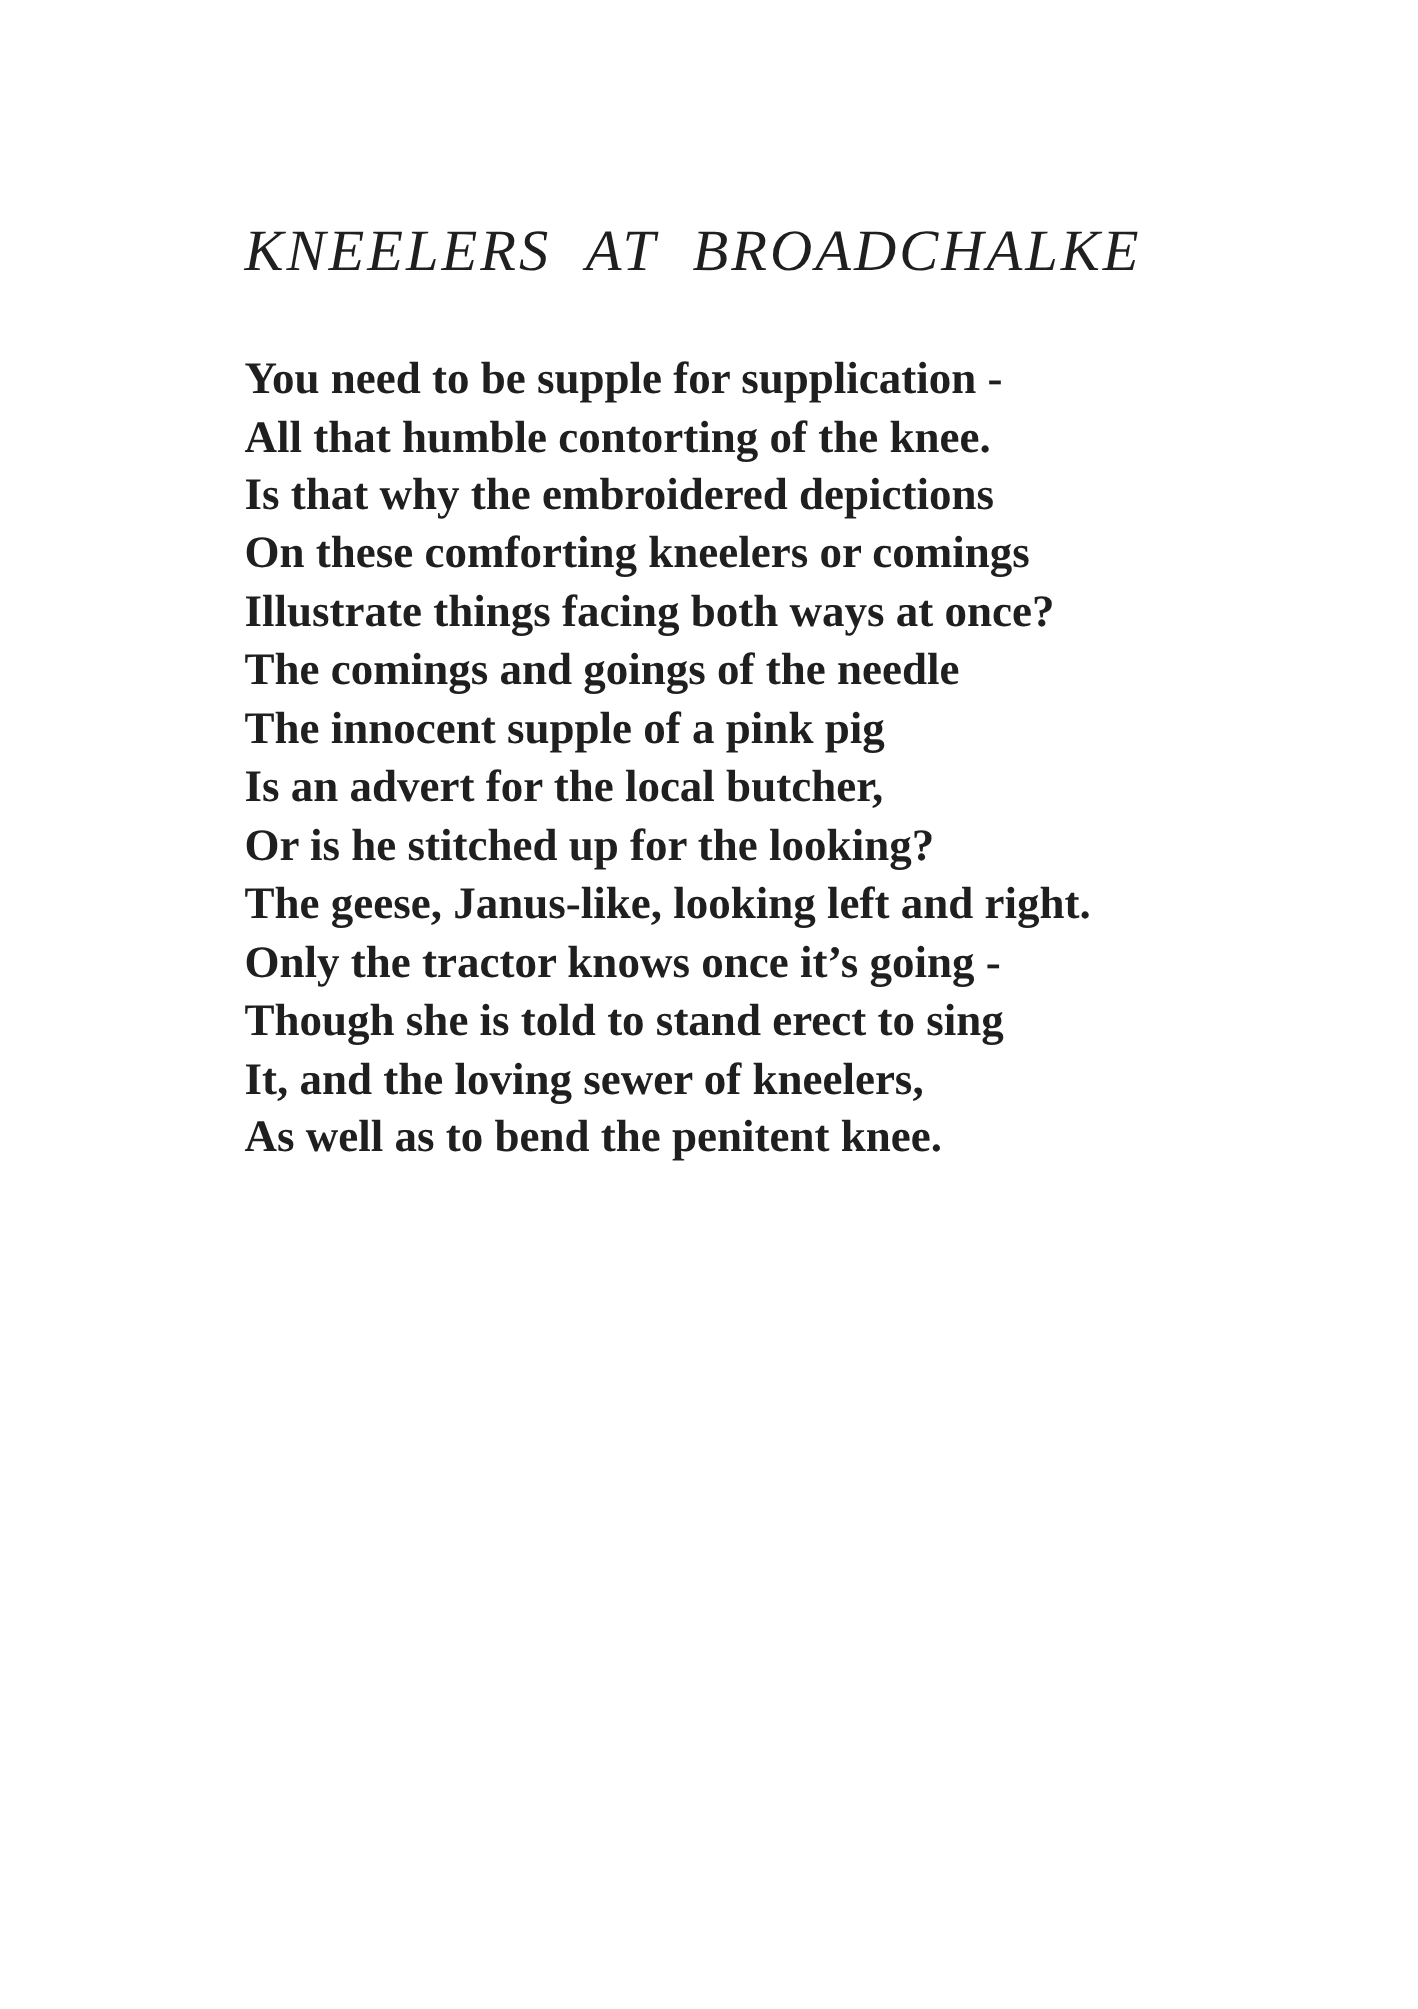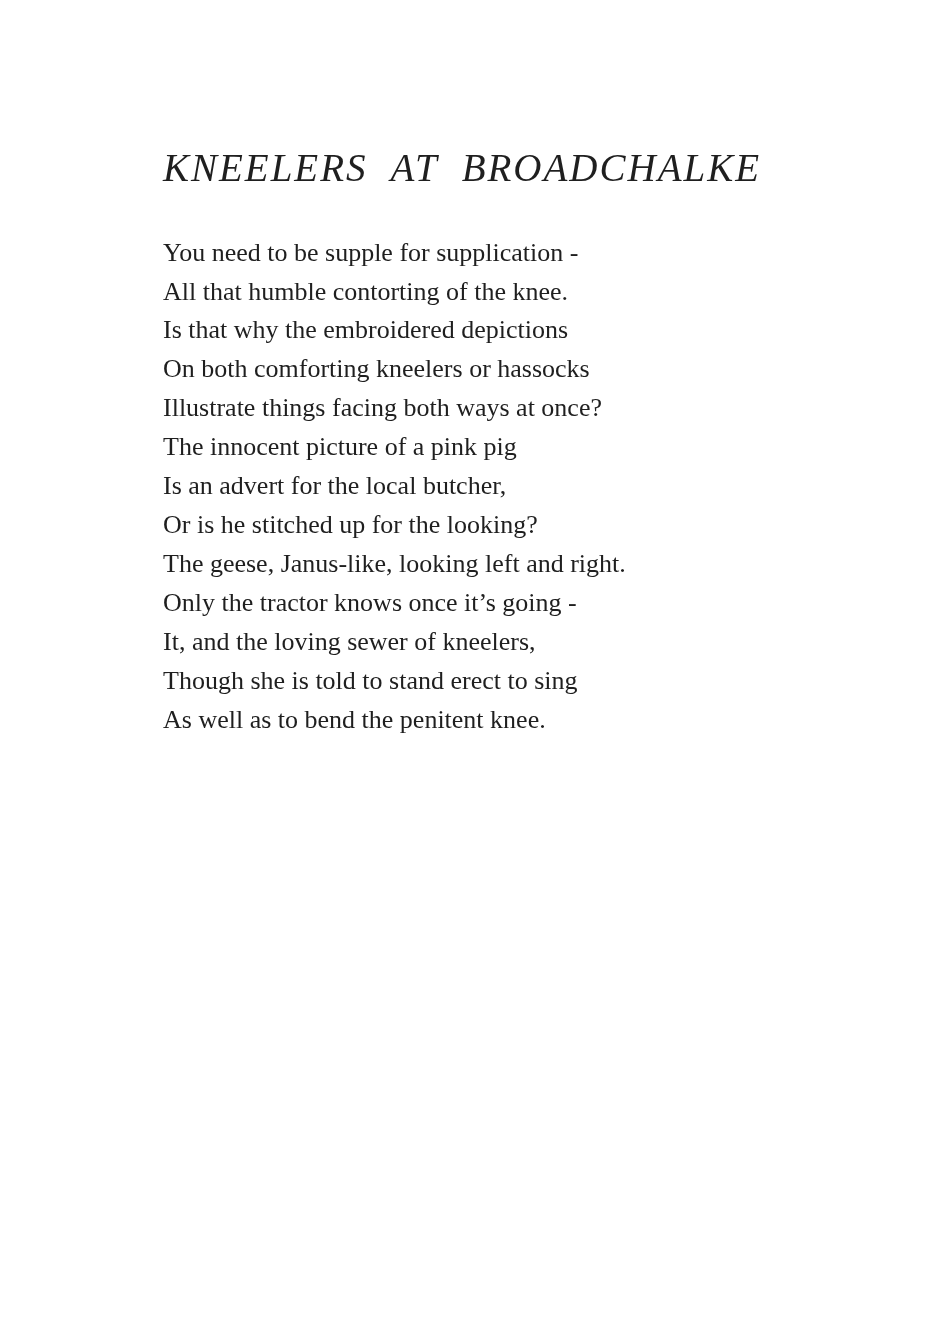--- a/index.html
+++ b/index.html
@@ -27,42 +27,44 @@
       font-size: 39px;
       font-weight: normal;
       letter-spacing: 2px;
       word-spacing: 12px;
       line-height: 1.12;
       margin: 0 0 44px 0;
       white-space: nowrap;
       font-style: italic;
     }
     .poem {
-      font-size: 26px;
+      font-size: 30px;
       line-height: 38.9px;
+      font-weight: bold;
     }
     .poem-line {
       white-space: nowrap;
     }
   </style>
 </head>
 <body>
 
 <div class="page">
   <div class="content">
     <h1 class="poem-title">KNEELERS AT BROADCHALKE</h1>
     <div class="poem">
       <div class="poem-line">You need to be supple for supplication -</div>
       <div class="poem-line">All that humble contorting of the knee.</div>
       <div class="poem-line">Is that why the embroidered depictions</div>
-      <div class="poem-line">On both comforting kneelers or hassocks</div>
+      <div class="poem-line">On these comforting kneelers or comings</div>
       <div class="poem-line">Illustrate things facing both ways at once?</div>
-      <div class="poem-line">The innocent picture of a pink pig</div>
+      <div class="poem-line">The comings and goings of the needle</div>
+      <div class="poem-line">The innocent supple of a pink pig</div>
       <div class="poem-line">Is an advert for the local butcher,</div>
       <div class="poem-line">Or is he stitched up for the looking?</div>
       <div class="poem-line">The geese, Janus-like, looking left and right.</div>
       <div class="poem-line">Only the tractor knows once it’s going -</div>
+      <div class="poem-line">Though she is told to stand erect to sing</div>
       <div class="poem-line">It, and the loving sewer of kneelers,</div>
-      <div class="poem-line">Though she is told to stand erect to sing</div>
       <div class="poem-line">As well as to bend the penitent knee.</div>
     </div>
   </div>
 </div>
 
 </body></html>

